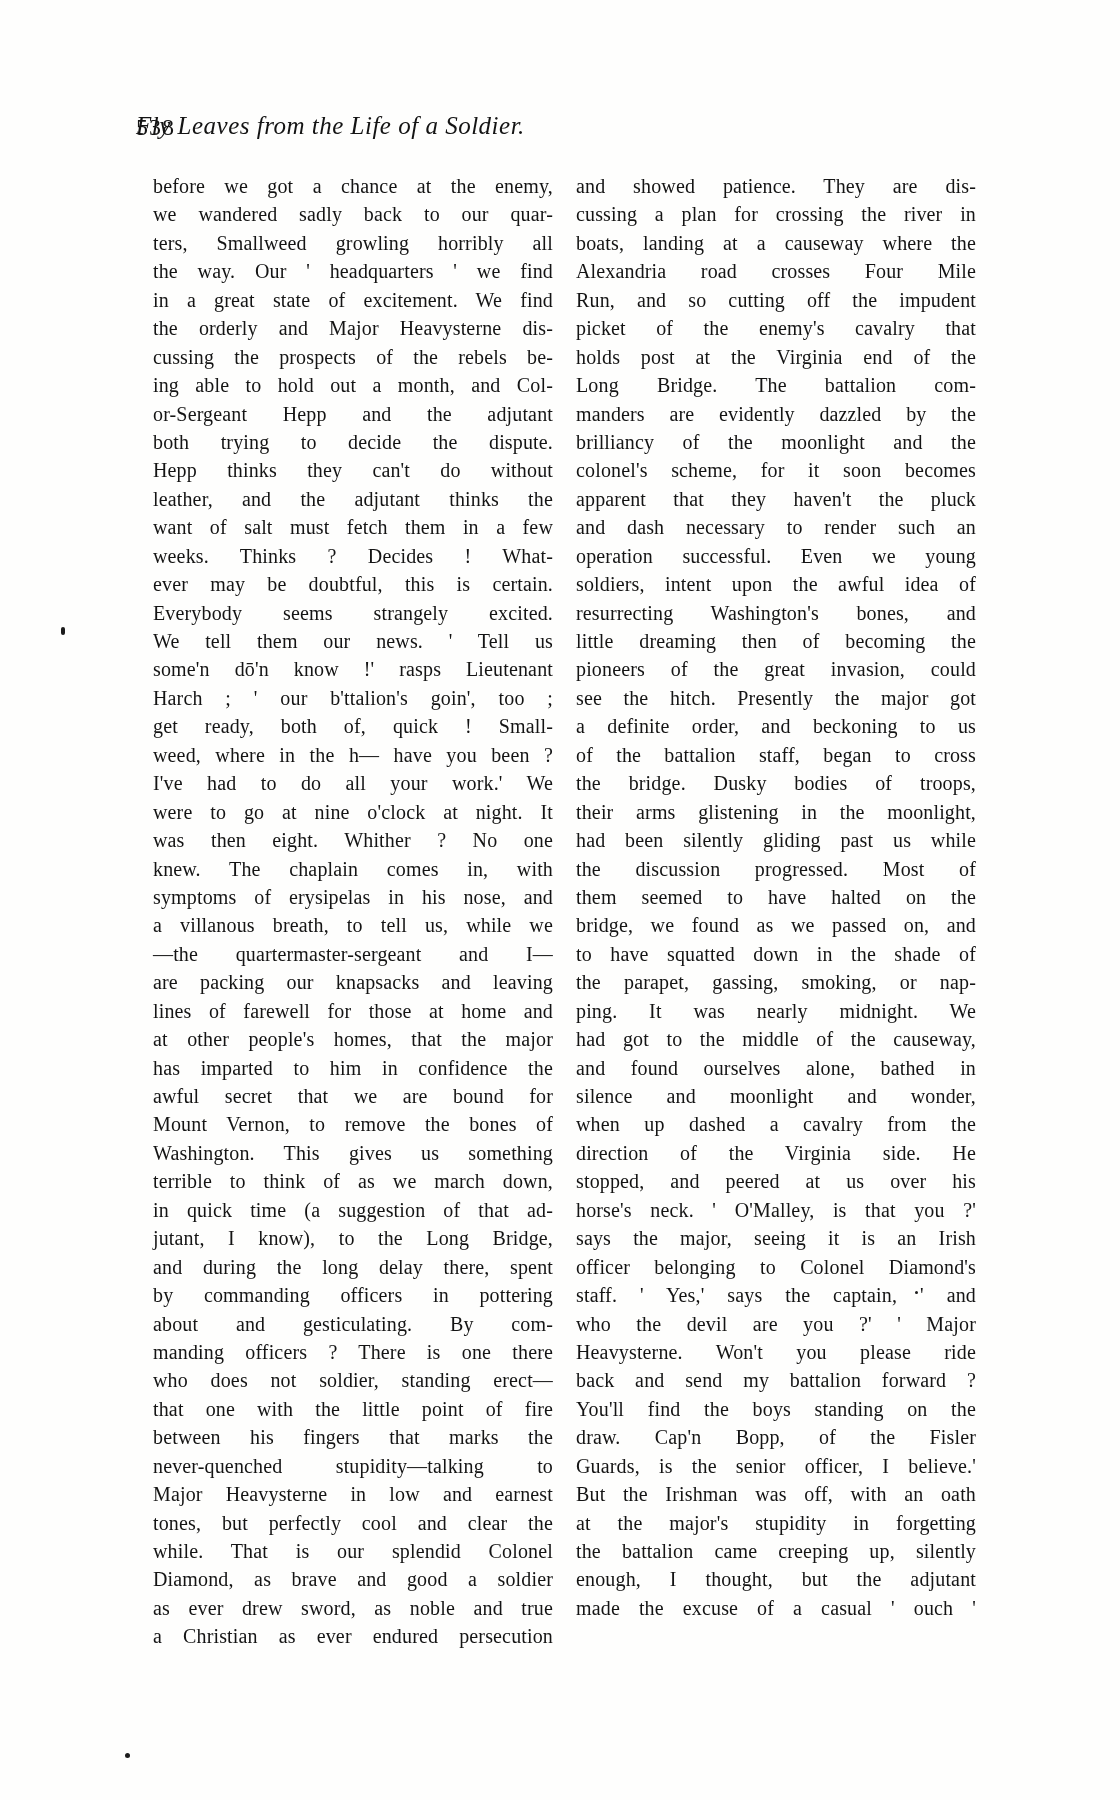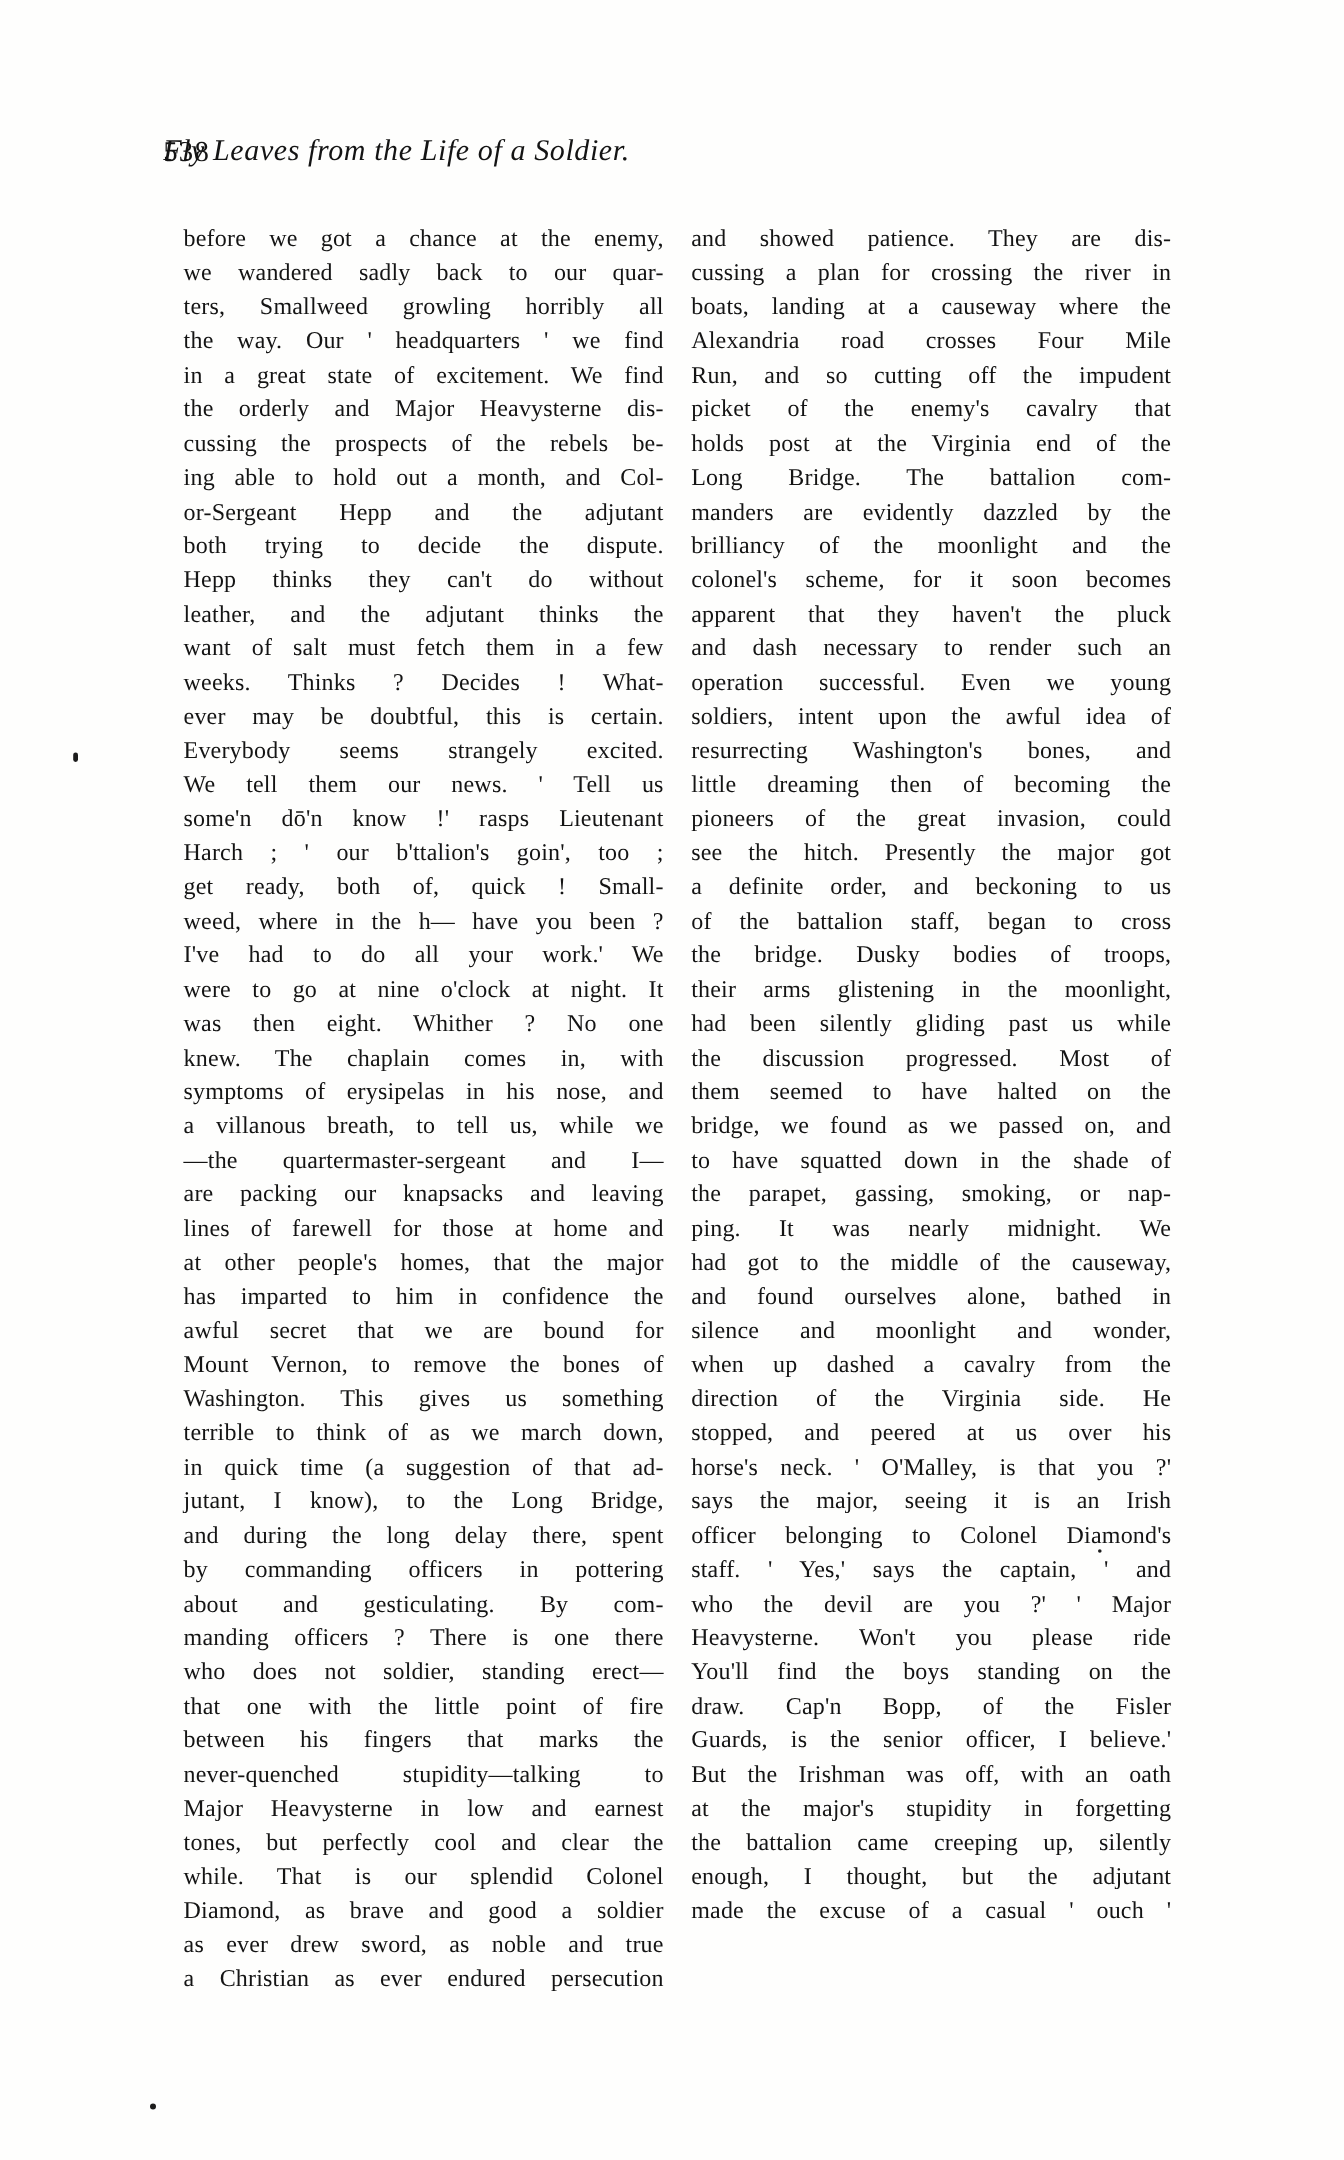--- a/index.html
+++ b/index.html
@@ -34,21 +34,21 @@
     display: block;
     text-align: left;
     font-style: italic;
     font-size: 25px;
     letter-spacing: 0.5px;
     padding-top: 2px;
   }
 
   .text-block {
     position: absolute;
-    top: 185px;
+    top: 172px;
     left: 153px;
     width: 823px;
     display: flex;
     gap: 23px;
   }
   .column {
     width: 400px;
     flex: 0 0 400px;
   }
   .line {
@@ -172,20 +172,21 @@
         <div class="line">silence and moonlight and wonder,</div>
         <div class="line">when up dashed a cavalry from the</div>
         <div class="line">direction of the Virginia side.  He</div>
         <div class="line">stopped, and peered at us over his</div>
         <div class="line">horse's neck.  ' O'Malley, is that you ?'</div>
         <div class="line">says the major, seeing it is an Irish</div>
         <div class="line">officer belonging to Colonel Diamond's</div>
         <div class="line">staff.  ' Yes,' says the captain, ' and</div>
         <div class="line">who the devil are you ?'  ' Major</div>
         <div class="line">Heavysterne.  Won't you please ride</div>
+        <div class="line">back and send my battalion forward ?</div>
         <div class="line">You'll find the boys standing on the</div>
         <div class="line">draw.  Cap'n Bopp, of the Fisler</div>
         <div class="line">Guards, is the senior officer, I believe.'</div>
         <div class="line">But the Irishman was off, with an oath</div>
         <div class="line">at the major's stupidity in forgetting</div>
         <div class="line">the battalion came creeping up, silently</div>
         <div class="line">enough, I thought, but the adjutant</div>
         <div class="line">made the excuse of a casual ' ouch '</div>
       </div>
   </main>

